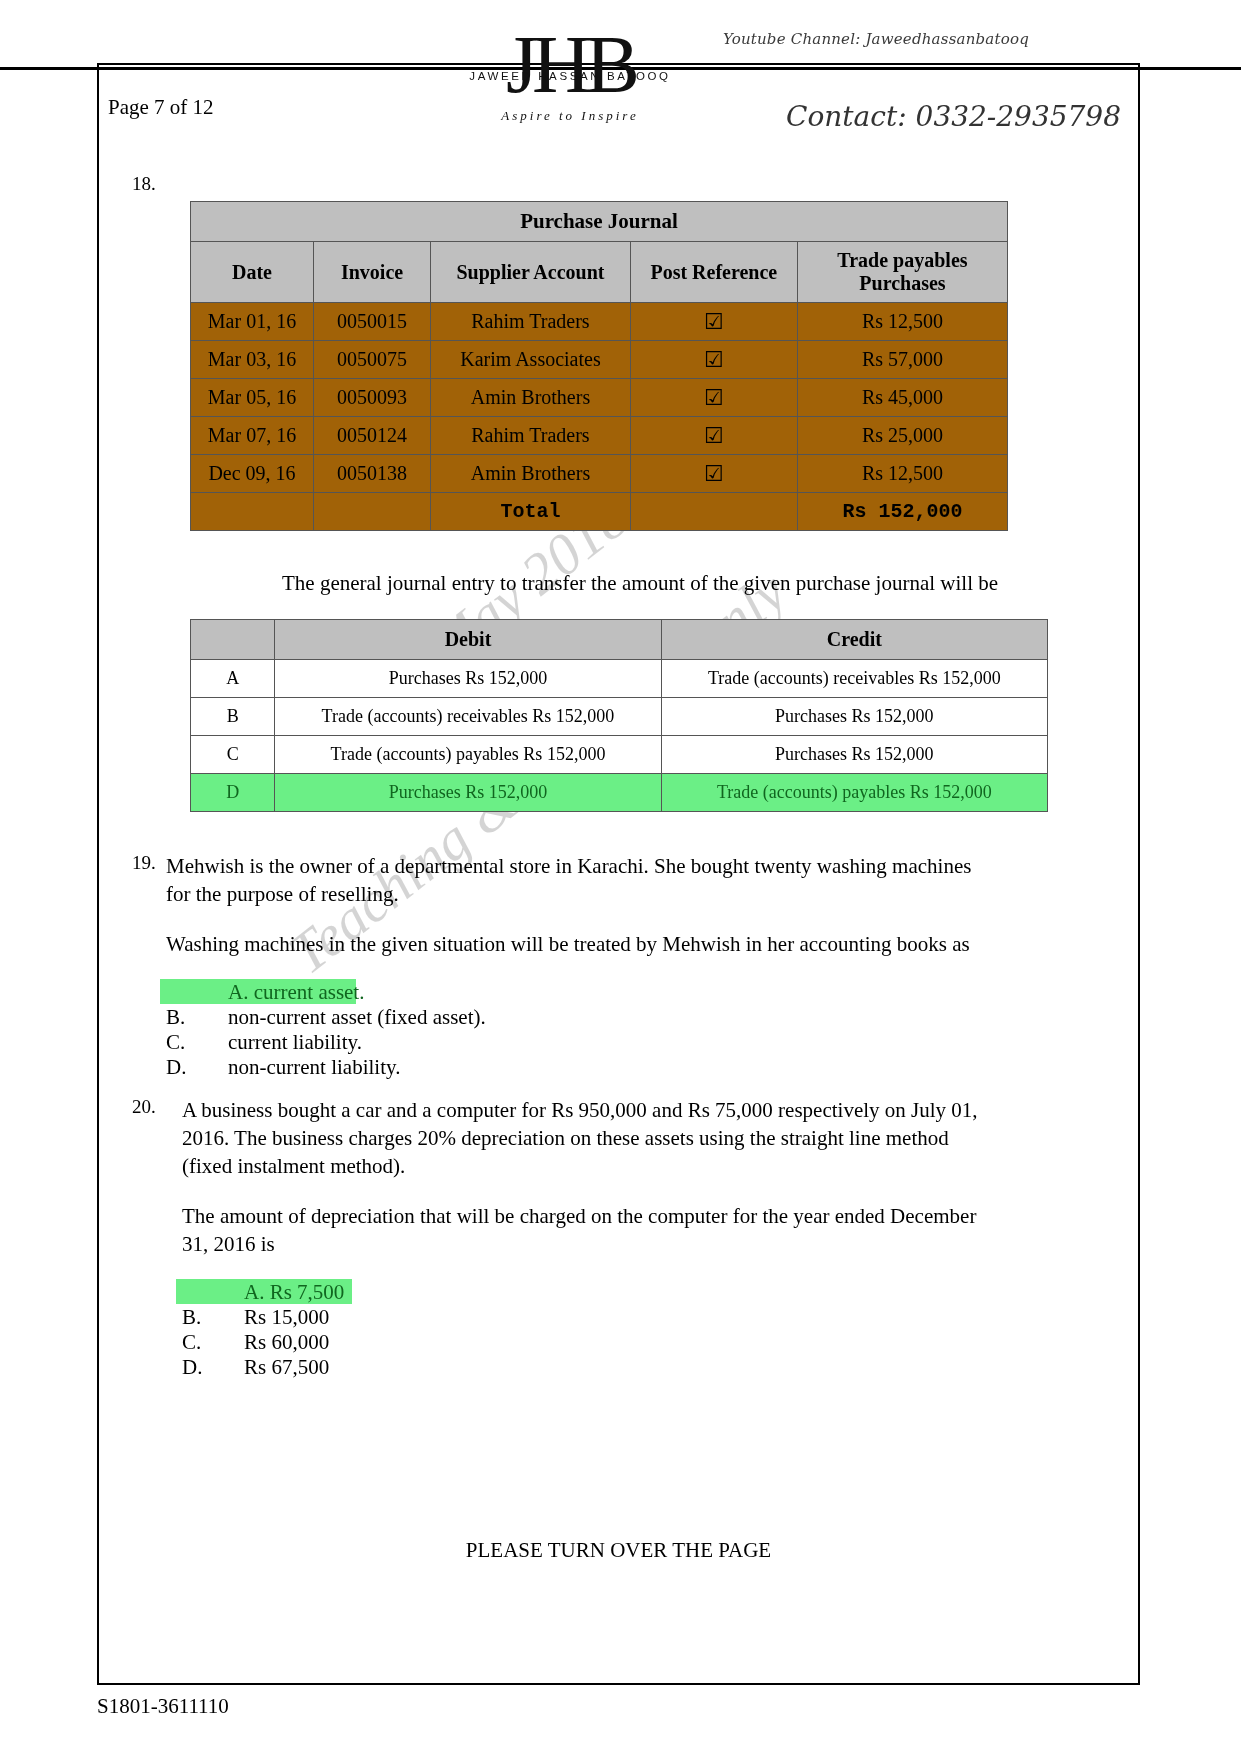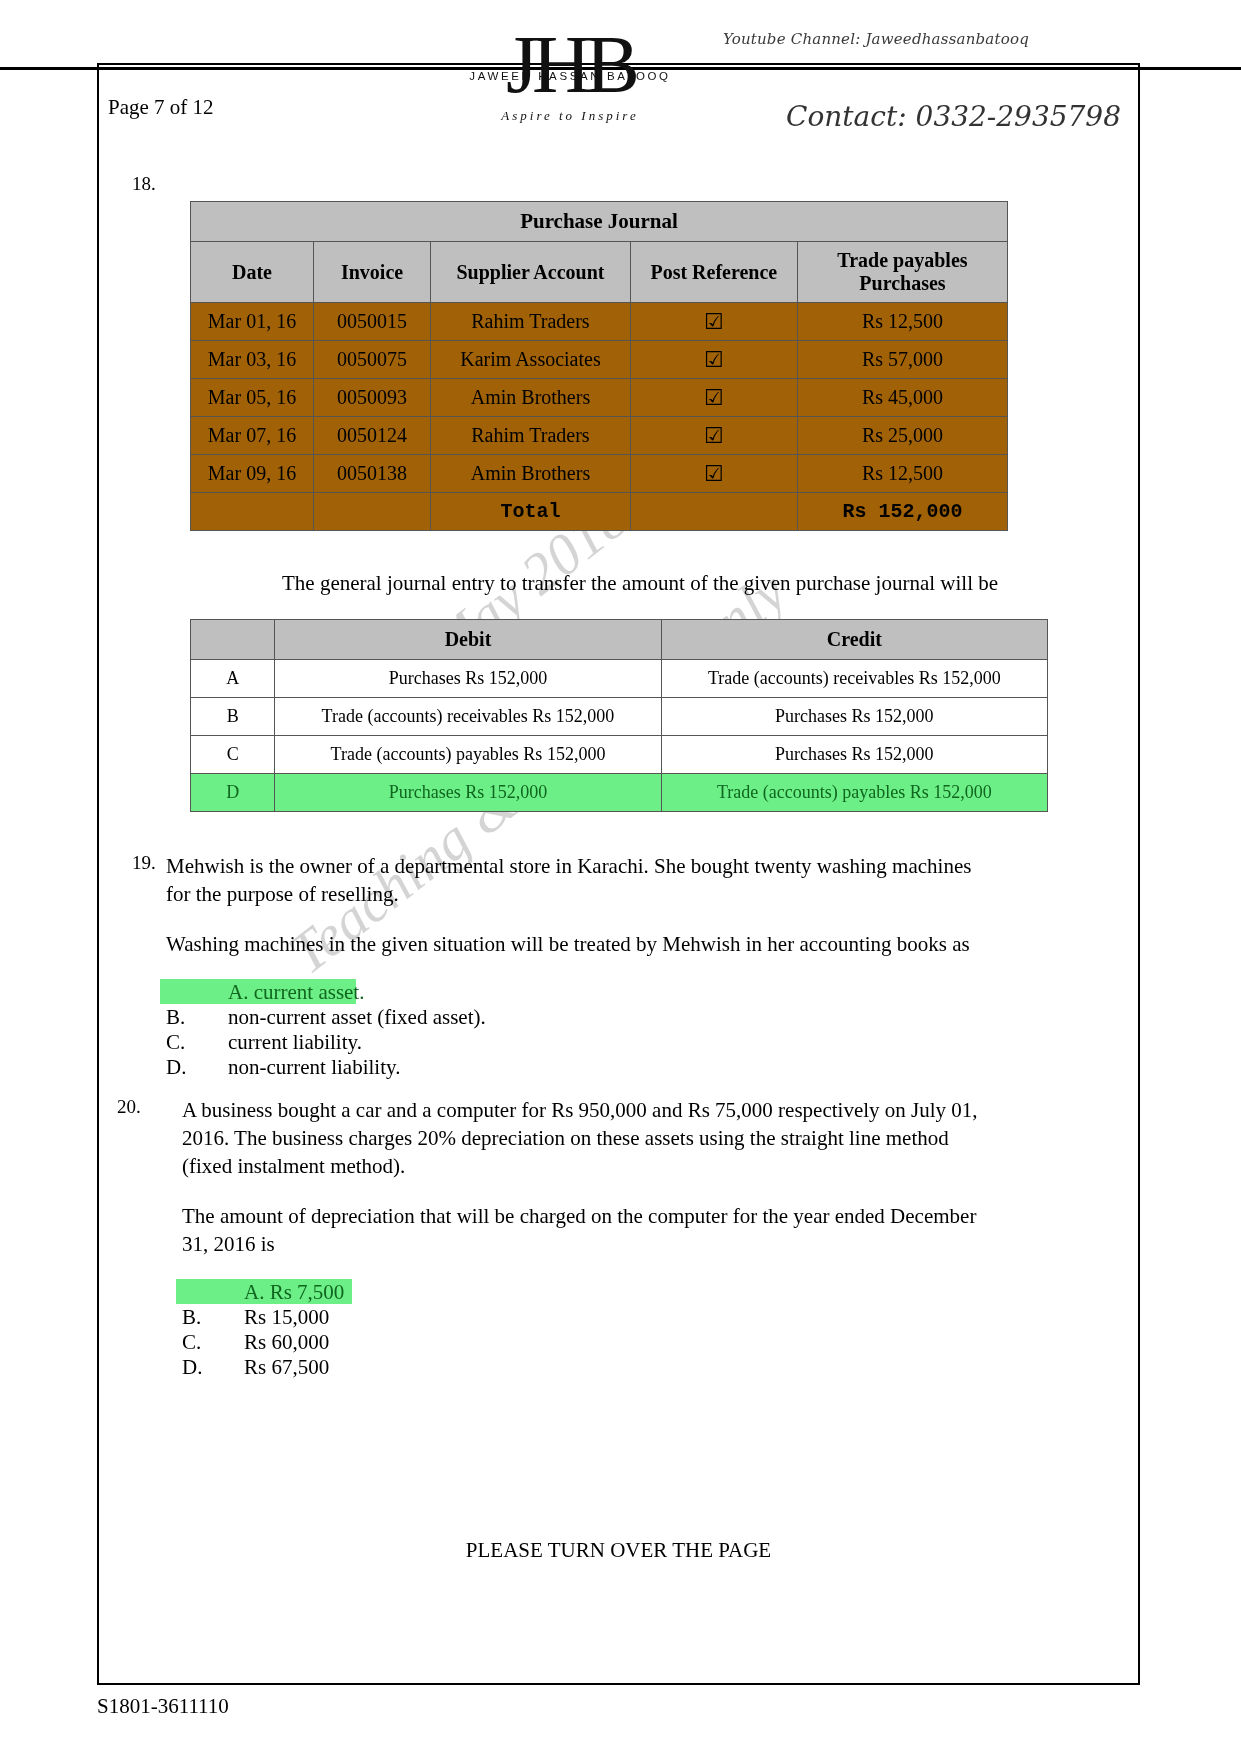--- a/index.html
+++ b/index.html
@@ -341,21 +341,21 @@
           <td>Rs 45,000</td>
         </tr>
         <tr>
           <td>Mar 07, 16</td>
           <td>0050124</td>
           <td class="left-cell">Rahim  Traders</td>
           <td class="chk">☑</td>
           <td>Rs 25,000</td>
         </tr>
         <tr>
-          <td>Mar 09, 16</td>
+          <td>Dec 09, 16</td>
           <td>0050138</td>
           <td class="left-cell">Amin Brothers</td>
           <td class="chk">☑</td>
           <td>Rs 12,500</td>
         </tr>
         <tr>
           <td>&nbsp;</td>
           <td>&nbsp;</td>
           <td class="left-cell bold">Total</td>
           <td>&nbsp;</td>
@@ -422,21 +422,21 @@
         <span class="lt">C.</span>
         <span class="tx">current liability.</span>
       </li>
       <li>
         <span class="lt">D.</span>
         <span class="tx">non-current liability.</span>
       </li>
     </ol>
   </div>
 
-  <div class="q-num" style="left:20px; top:1033px;">20.</div>
+  <div class="q-num" style="left:35px; top:1033px;">20.</div>
   <div class="qblock q-body" style="left:85px; top:1033px;">
     <div class="para">A business bought a car and a computer for Rs 950,000 and Rs 75,000 respectively on July 01,</div>
     <div class="para">2016.  The business charges 20% depreciation on these assets using the straight line method</div>
     <div class="para">(fixed instalment method).</div>
     <div class="spacer"></div>
     <div class="para">The amount of depreciation that will be charged on the computer for the year ended December</div>
     <div class="para">31, 2016 is</div>
     <div class="spacer"></div>
     <ol class="opts">
       <li class="hl-opt">

